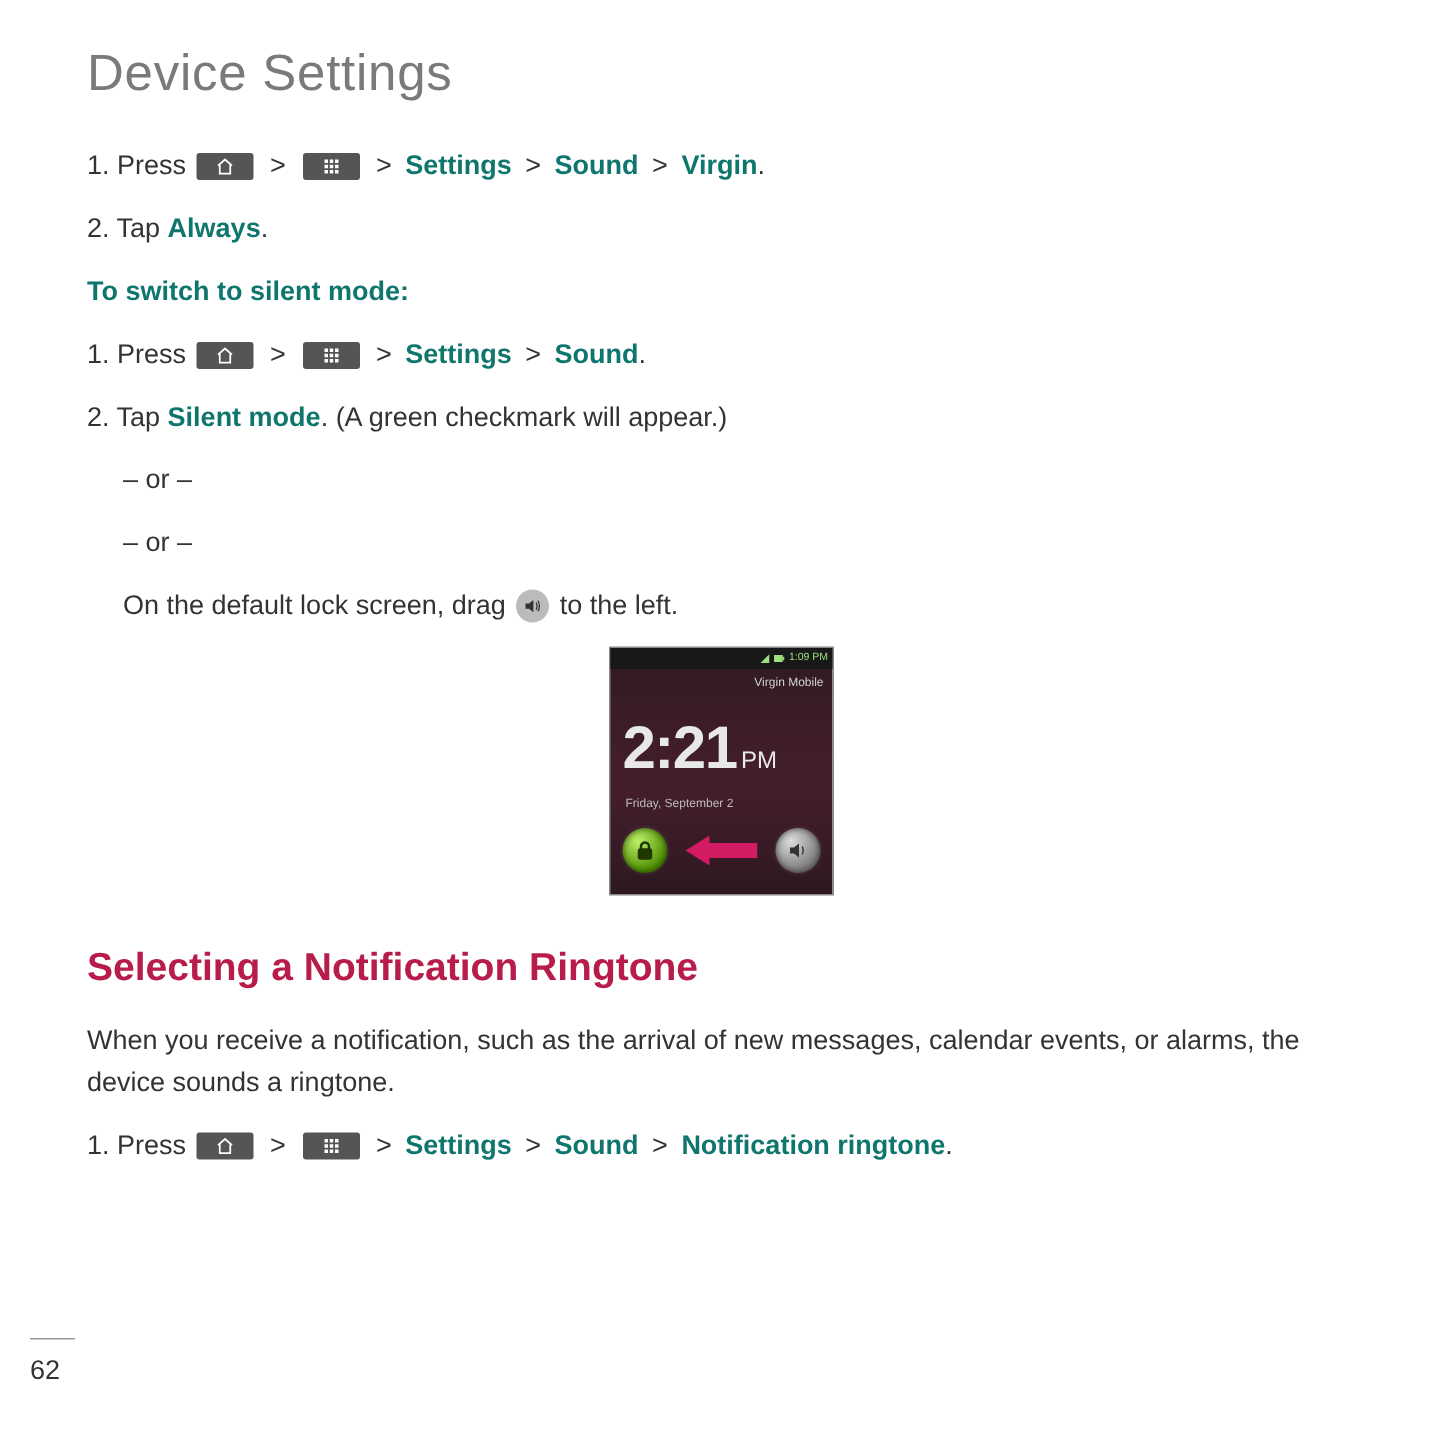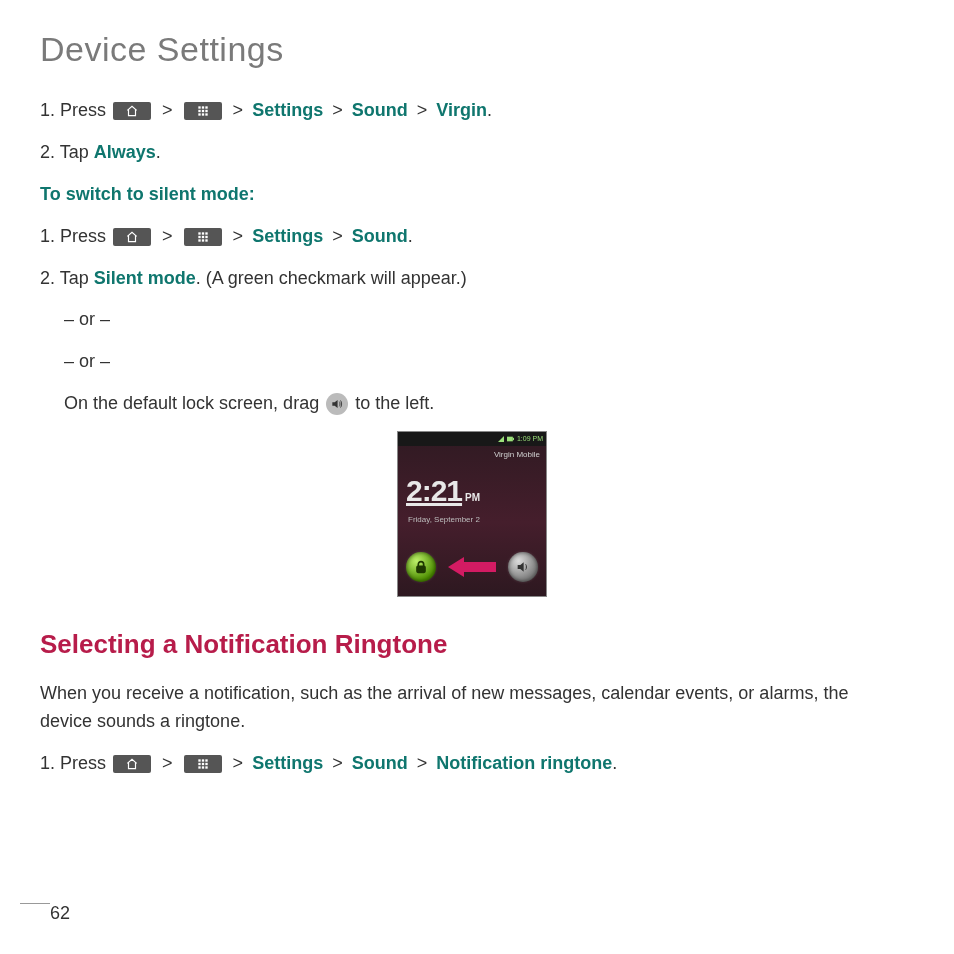--- a/index.html
+++ b/index.html
@@ -6,21 +6,21 @@
     margin: 0;
     padding: 0;
     width: 954px;
     height: 954px;
     background: #ffffff;
     font-family: "Segoe UI", "Helvetica Neue", Arial, sans-serif;
     color: #231f20;
   }
   .page {
     position: relative;
-    padding: 30px 50px 40px 40px;
+    padding: 30px 50px 40px 58px;
     box-sizing: border-box;
     height: 100%;
   }
   h1.page-title {
     font-weight: 300;
     font-size: 34px;
     color: #7a7a7a;
     margin: 0 0 28px 0;
     letter-spacing: 0.5px;
   }
@@ -124,22 +124,22 @@
     text-align: right;
     font-size: 8px;
     color: #d0d0d0;
     padding: 3px 6px 0 0;
   }
   .clock-big {
     color: #e8e8e8;
     font-weight: 700;
     padding: 6px 0 0 8px;
   }
-  .clock-big .hhmm { font-size: 30px; letter-spacing: -1px; text-decoration: underline; }
-  .clock-big .ampm { font-size: 10px; font-weight:700; padding-left:3px; }
+  .clock-big .hhmm { font-size: 40px; letter-spacing: -1px; }
+  .clock-big .ampm { font-size: 16px; font-weight:400; padding-left:3px; }
   .dateline {
     font-size: 8px;
     color: #bdbdbd;
     padding: 0 0 0 10px;
   }
   .slider-row {
     position: absolute;
     bottom: 14px;
     left: 0;
     right: 0;
@@ -352,19 +352,19 @@
       <span class="bold">Settings</span>
       <span class="sep">&gt;</span>
       <span class="bold">Sound</span>
       <span class="sep">&gt;</span>
       <span class="bold">Notification ringtone</span><span>.</span>
     </div>
 
   </div>
 
   <div class="footer">
-    <div style="display:flex; flex-direction:row; align-items:flex-start;">
+    <div style="display:flex; flex-direction:column; align-items:flex-start;">
       <div class="line"></div>
       <div class="pg">62</div>
     </div>
   </div>
 
 </div>
 
 </body></html>

